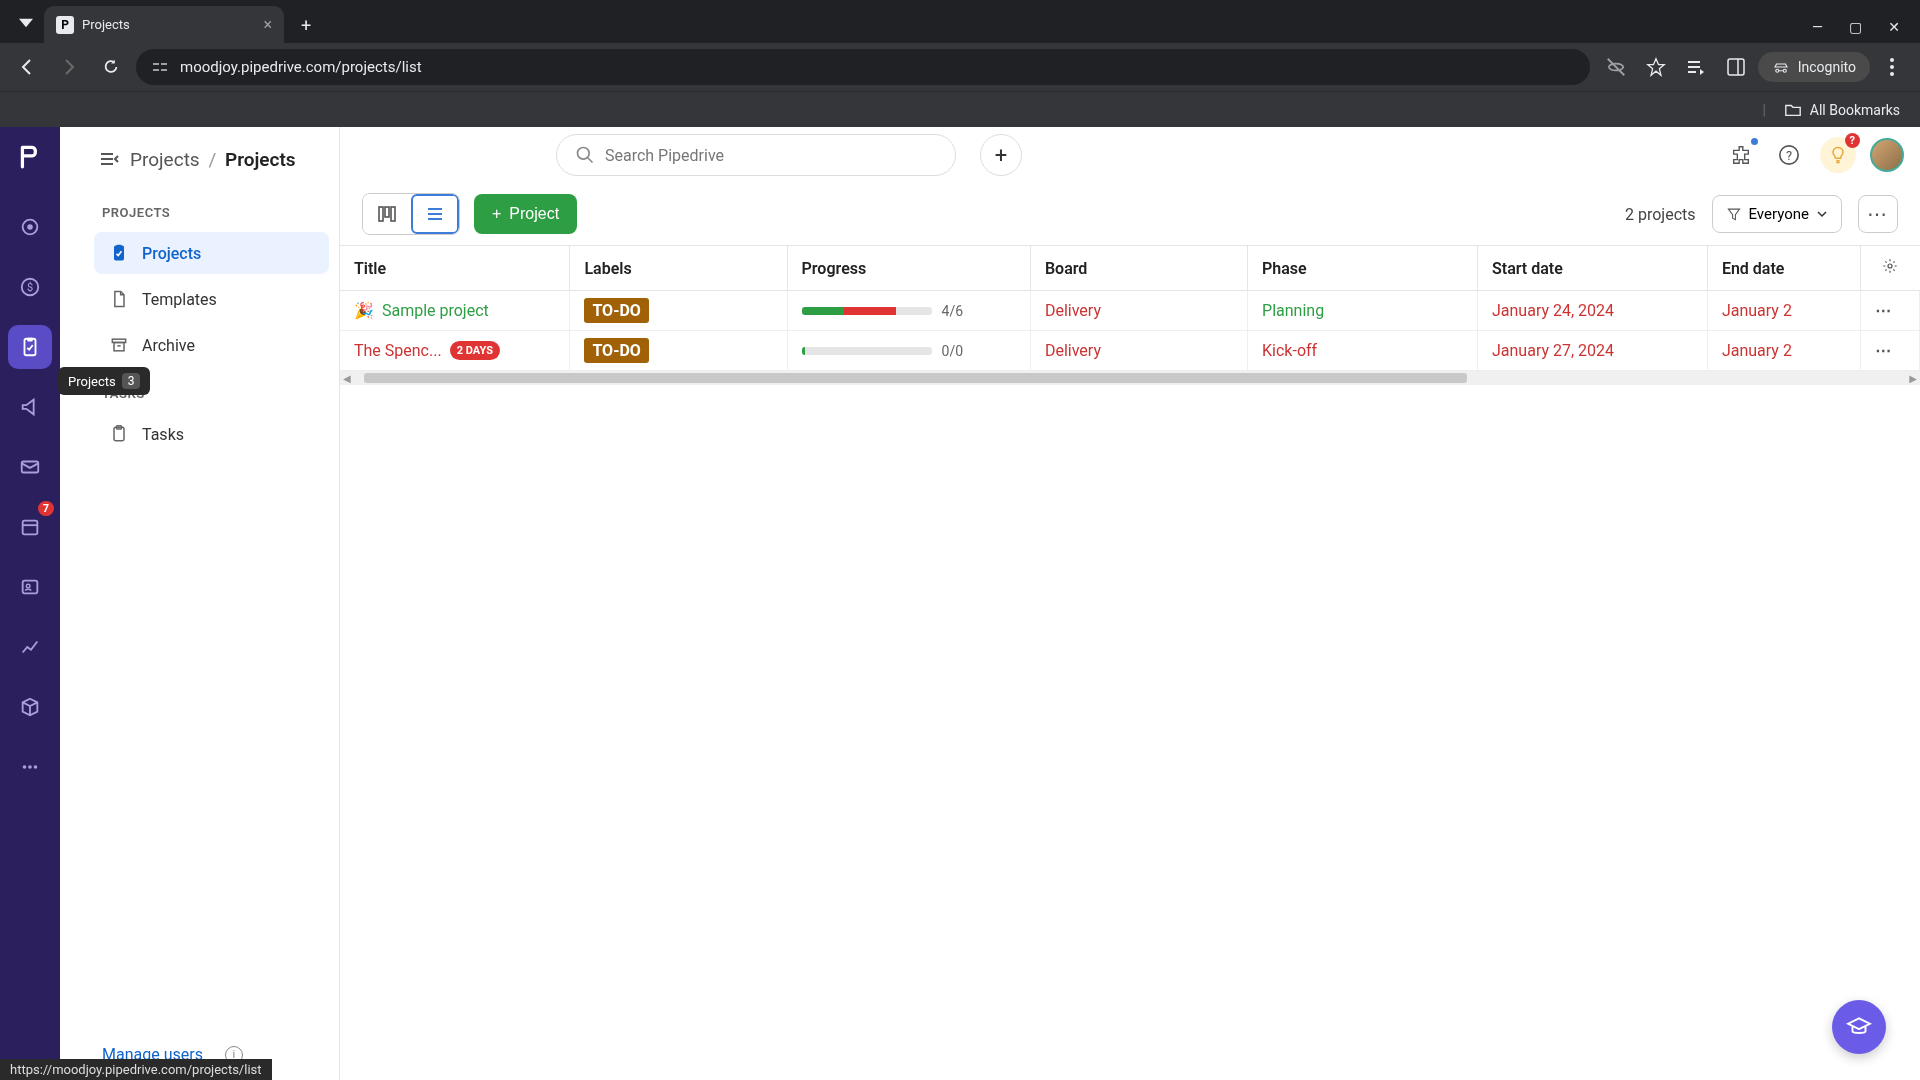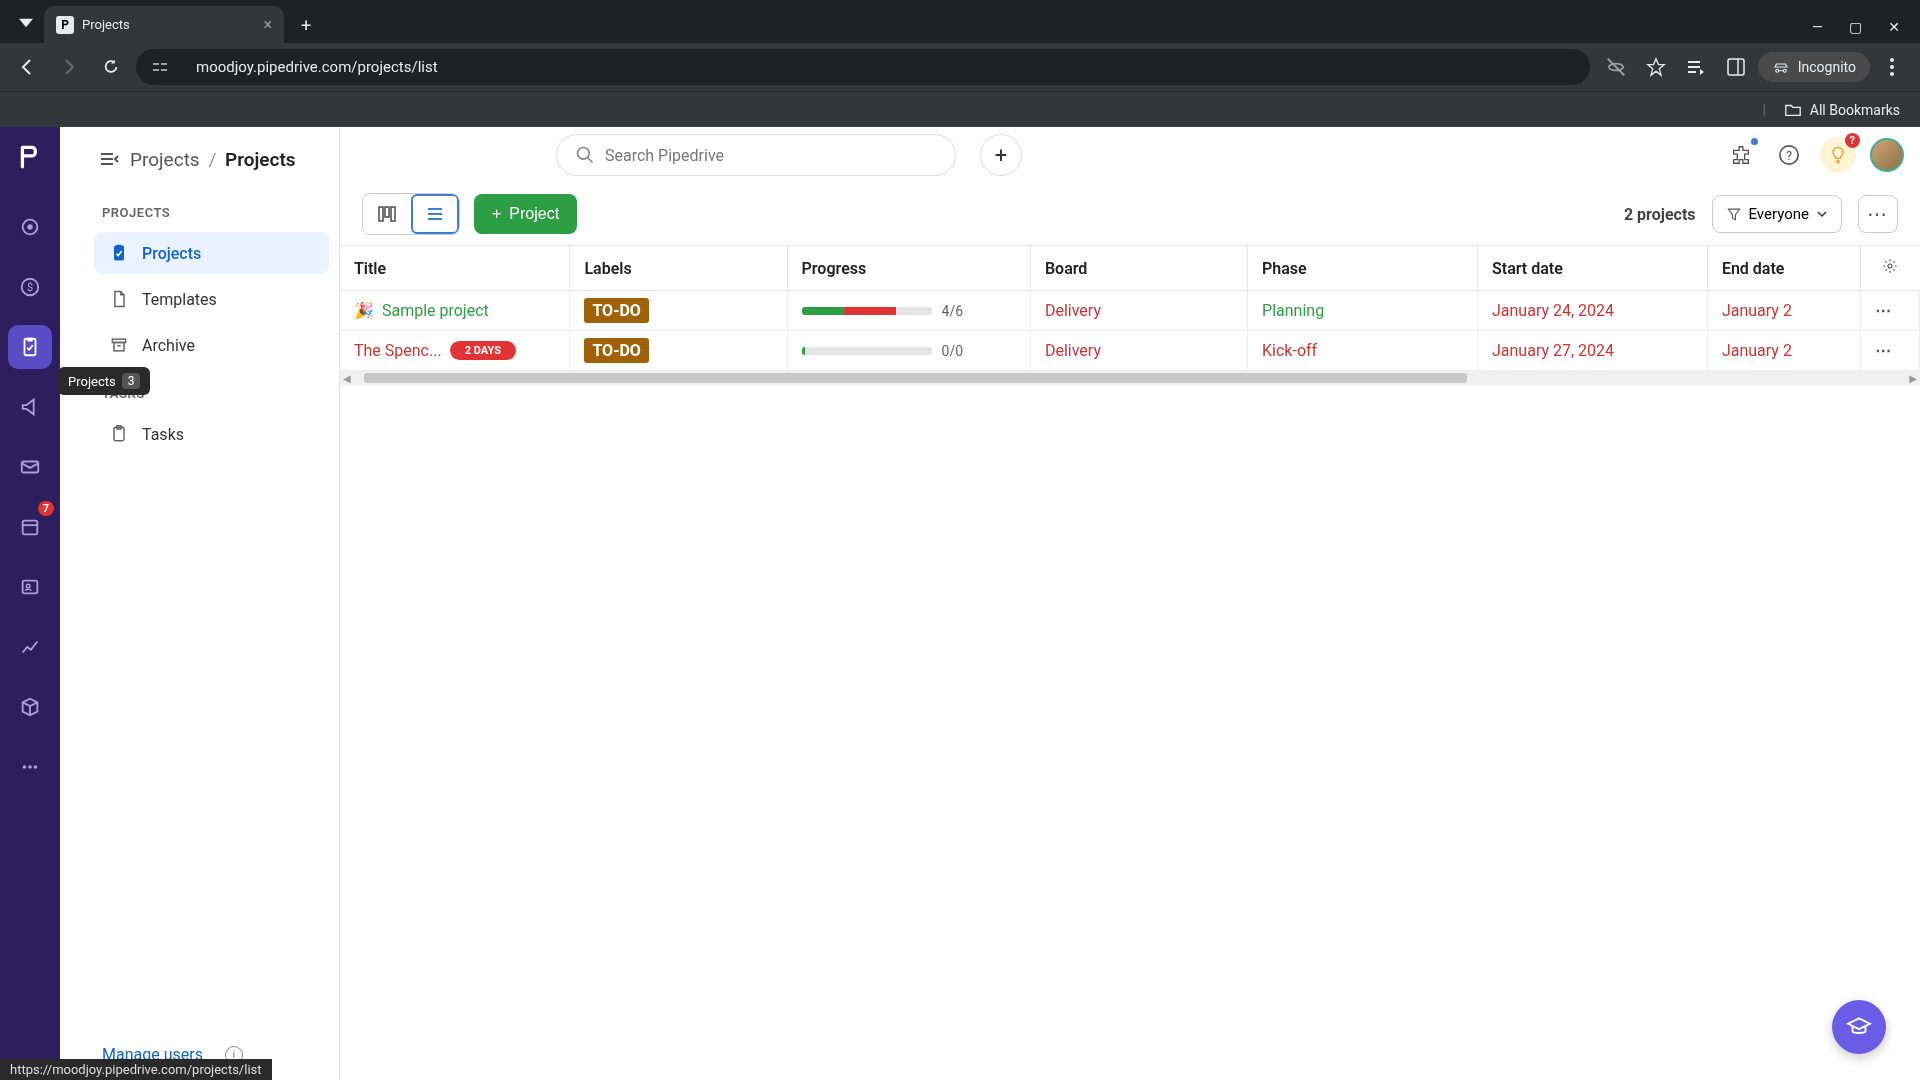--- a/index.html
+++ b/index.html
@@ -12,21 +12,21 @@
 .tab { background: #35363a; height: 37px; border-radius: 10px 10px 0 0; display: flex; align-items: center; padding: 0 12px; min-width: 240px; color: #e8eaed; font-size: 13px; gap: 8px; }
 .tab .favicon { width: 18px; height: 18px; background: #e8eaed; border-radius: 3px; display: flex; align-items: center; justify-content: center; color: #000; font-weight: bold; font-size: 12px; }
 .tab .close-x { margin-left: auto; color: #9aa0a6; font-size: 16px; cursor: pointer; }
 .new-tab-btn { width: 28px; height: 28px; color: #e8eaed; display: flex; align-items: center; justify-content: center; margin-left: 8px; margin-bottom: 4px; font-size: 18px; }
 .window-controls { margin-left: auto; display: flex; gap: 26px; padding-right: 20px; margin-bottom: 8px; }
 .window-controls span { color: #e8eaed; font-size: 14px; cursor: pointer; }
 
 .toolbar { background: #35363a; height: 48px; display: flex; align-items: center; padding: 0 10px; gap: 8px; }
 .nav-btn { width: 34px; height: 34px; display: flex; align-items: center; justify-content: center; color: #9aa0a6; cursor: pointer; }
 .nav-btn.enabled { color: #e8eaed; }
-.address-bar { flex: 1; background: #202124; border-radius: 20px; height: 36px; display: flex; align-items: center; padding: 0 16px; gap: 28px; color: #e8eaed; font-size: 15px; }
+.address-bar { flex: 1; background: #202124; border-radius: 20px; height: 36px; display: flex; align-items: center; padding: 0 16px; gap: 12px; color: #e8eaed; font-size: 15px; }
 .toolbar-right { display: flex; align-items: center; gap: 4px; }
 .toolbar-icon { width: 36px; height: 36px; display: flex; align-items: center; justify-content: center; color: #e8eaed; cursor: pointer; }
 .incognito-badge { background: #4a4a4a; border-radius: 18px; padding: 6px 14px; display: flex; align-items: center; gap: 8px; color: #e8eaed; font-size: 14px; }
 
 .bookmarks-bar { background: #35363a; height: 36px; display: flex; align-items: center; justify-content: flex-end; padding: 0 20px; color: #e8eaed; font-size: 14px; border-top: 1px solid #2a2a2a; }
 .bookmarks-bar .folder { display: flex; align-items: center; gap: 8px; }
 
 
 .app { position: absolute; top: 127px; left: 0; right: 0; bottom: 0; display: flex; background: #fff; }
 
@@ -67,34 +67,34 @@
 .bulb .rail-badge { top: -4px; right: -4px; }
 .avatar { width: 34px; height: 34px; border-radius: 50%; background: linear-gradient(135deg,#d4a574,#8b6f47); border: 2px solid #4a9; }
 
 
 .action-row { display: flex; align-items: center; padding: 10px 22px; gap: 14px; border-bottom: 1px solid #e5e5e5; }
 .view-toggle { display: flex; border: 1px solid #ccc; border-radius: 8px; overflow: hidden; }
 .view-toggle button { width: 48px; height: 40px; border: none; background: #fff; display: flex; align-items: center; justify-content: center; cursor: pointer; }
 .view-toggle button.active { background: #fff; outline: 2px solid #3b7dd8; outline-offset: -2px; border-radius: 6px; }
 .new-project-btn { background: #2e9e44; color: #fff; border: none; border-radius: 8px; height: 40px; padding: 0 18px; font-size: 16px; font-weight: 500; display: flex; align-items: center; gap: 8px; cursor: pointer; }
 .action-right { margin-left: auto; display: flex; align-items: center; gap: 16px; }
-.proj-count { color: #444; font-size: 16px; font-weight: bold; }
+.proj-count { color: #444; font-size: 16px; }
 .filter-pill { border: 1px solid #ccc; border-radius: 8px; height: 38px; padding: 0 14px; display: flex; align-items: center; gap: 8px; font-size: 15px; cursor: pointer; }
 .more-box { width: 40px; height: 38px; border: 1px solid #ccc; border-radius: 8px; display: flex; align-items: center; justify-content: center; cursor: pointer; font-size: 20px; letter-spacing: 2px; color: #555; }
 
 
 .table-wrap { overflow-x: auto; position: relative; }
 table { border-collapse: collapse; width: 100%; font-size: 16px; }
 th { text-align: left; padding: 12px 14px; font-weight: 600; color: #222; border-bottom: 1px solid #e5e5e5; border-right: 1px solid #e5e5e5; background: #fff; }
 th:last-child { border-right: none; }
 td { padding: 10px 14px; border-bottom: 1px solid #eee; border-right: 1px solid #eee; vertical-align: middle; }
 .title-cell { display: flex; align-items: center; gap: 8px; }
 .title-link { color: #2e9e44; cursor: pointer; }
 .title-link.overdue { color: #cc3333; }
-.days-badge { background: #e03434; color: #fff; font-size: 11px; font-weight: bold; padding: 3px 15px; border-radius: 10px; }
+.days-badge { background: #e03434; color: #fff; font-size: 11px; font-weight: bold; padding: 3px 7px; border-radius: 10px; }
 .label-badge { background: #a16207; color: #fff; font-size: 16px; font-weight: bold; padding: 3px 8px; border-radius: 3px; }
 .progress-cell { display: flex; align-items: center; gap: 10px; }
 .progress-bar { width: 130px; height: 8px; background: #e5e5e5; border-radius: 3px; display: flex; overflow: hidden; }
 .seg-green { background: #2e9e44; }
 .seg-red { background: #e03434; }
 .progress-text { color: #666; font-size: 14px; }
 .board-link { color: #cc3333; cursor: pointer; }
 .phase-planning { color: #2e9e44; }
 .phase-kickoff { color: #cc3333; }
 .date-cell { color: #cc3333; }

